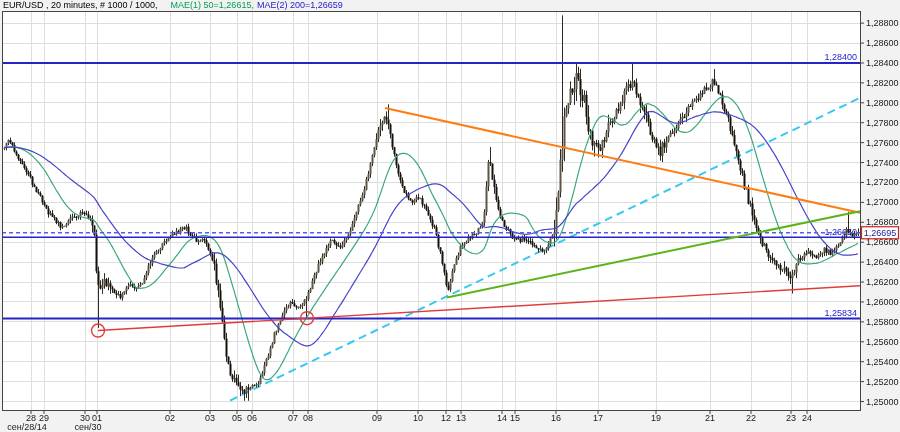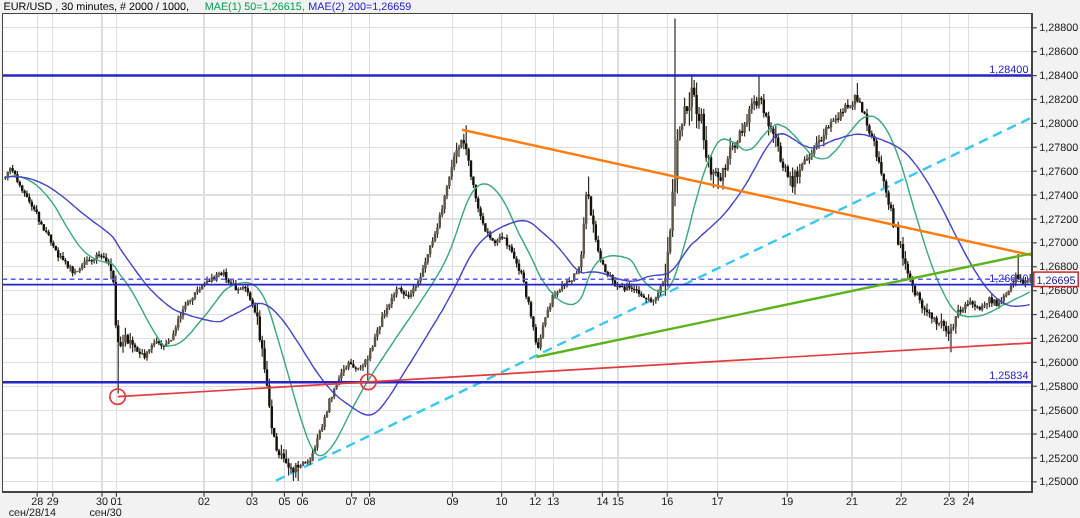--- a/index.html
+++ b/index.html
@@ -15,21 +15,21 @@
   .chart-header .mae1{color:#00a050;padding-left:10px;}
   .chart-header .mae2{color:#2222cc;}
   .chart-header span{margin-right:3px;}
   svg text{font-family:"Liberation Sans",sans-serif;}
 </style>
 </head>
 <body>
 
 <div class="screen">
   <div class="chart-header">
-    <span>EUR/USD , 30 minutes, # 2000 / 1000,</span><span class="mae1">MAE(1) 50=1,26615,</span><span class="mae2">MAE(2) 200=1,26659</span>
+    <span>EUR/USD , 20 minutes, # 1000 / 1000,</span><span class="mae1">MAE(1) 50=1,26615,</span><span class="mae2">MAE(2) 200=1,26659</span>
   </div>
   <svg id="chart" width="900" height="432" viewBox="0 0 900 432">
       <g>
         <rect x="0" y="0" width="900" height="432" fill="#f2f2f2"></rect>
         <rect x="2" y="11" width="858" height="399" fill="#ffffff"></rect>
       </g>
       <g shape-rendering="crispEdges">
         <line x1="2" y1="23.148240578986744" x2="860" y2="23.148240578986744" stroke="#dedede" stroke-width="1"></line>
         <line x1="2" y1="43.06338906912899" x2="860" y2="43.06338906912899" stroke="#dedede" stroke-width="1"></line>
         <line x1="2" y1="62.97853755927123" x2="860" y2="62.97853755927123" stroke="#dedede" stroke-width="1"></line>

